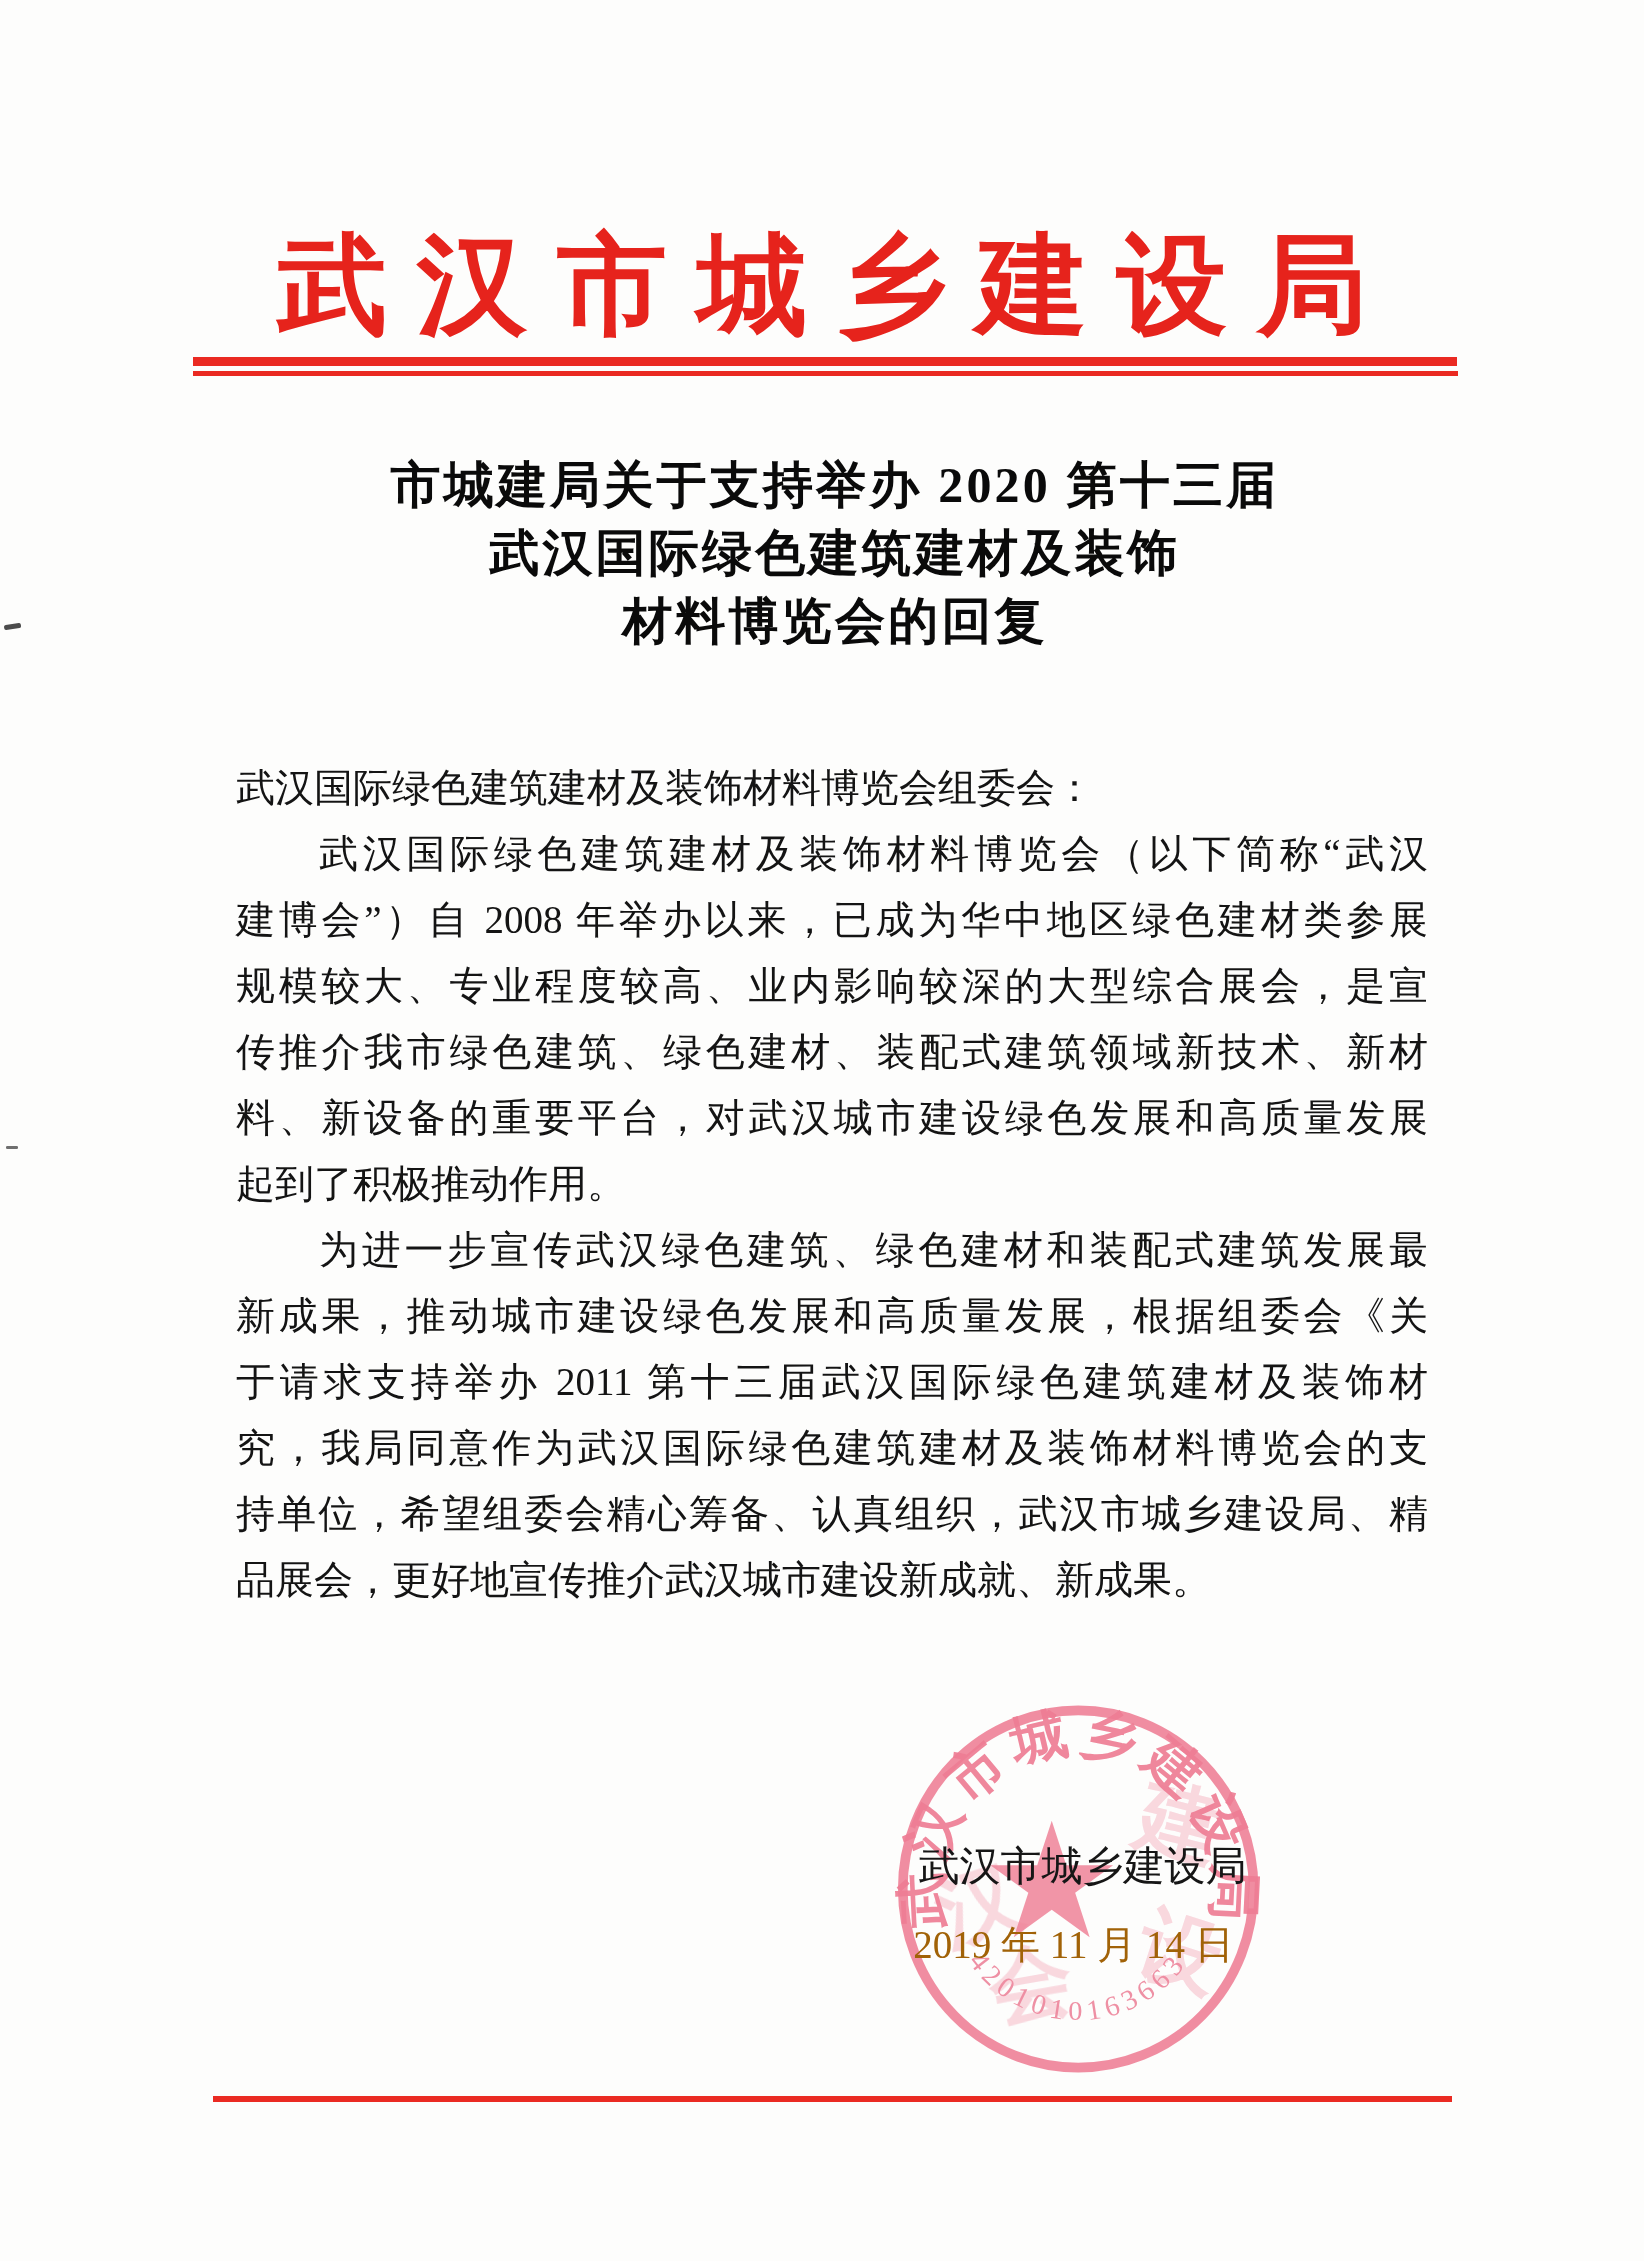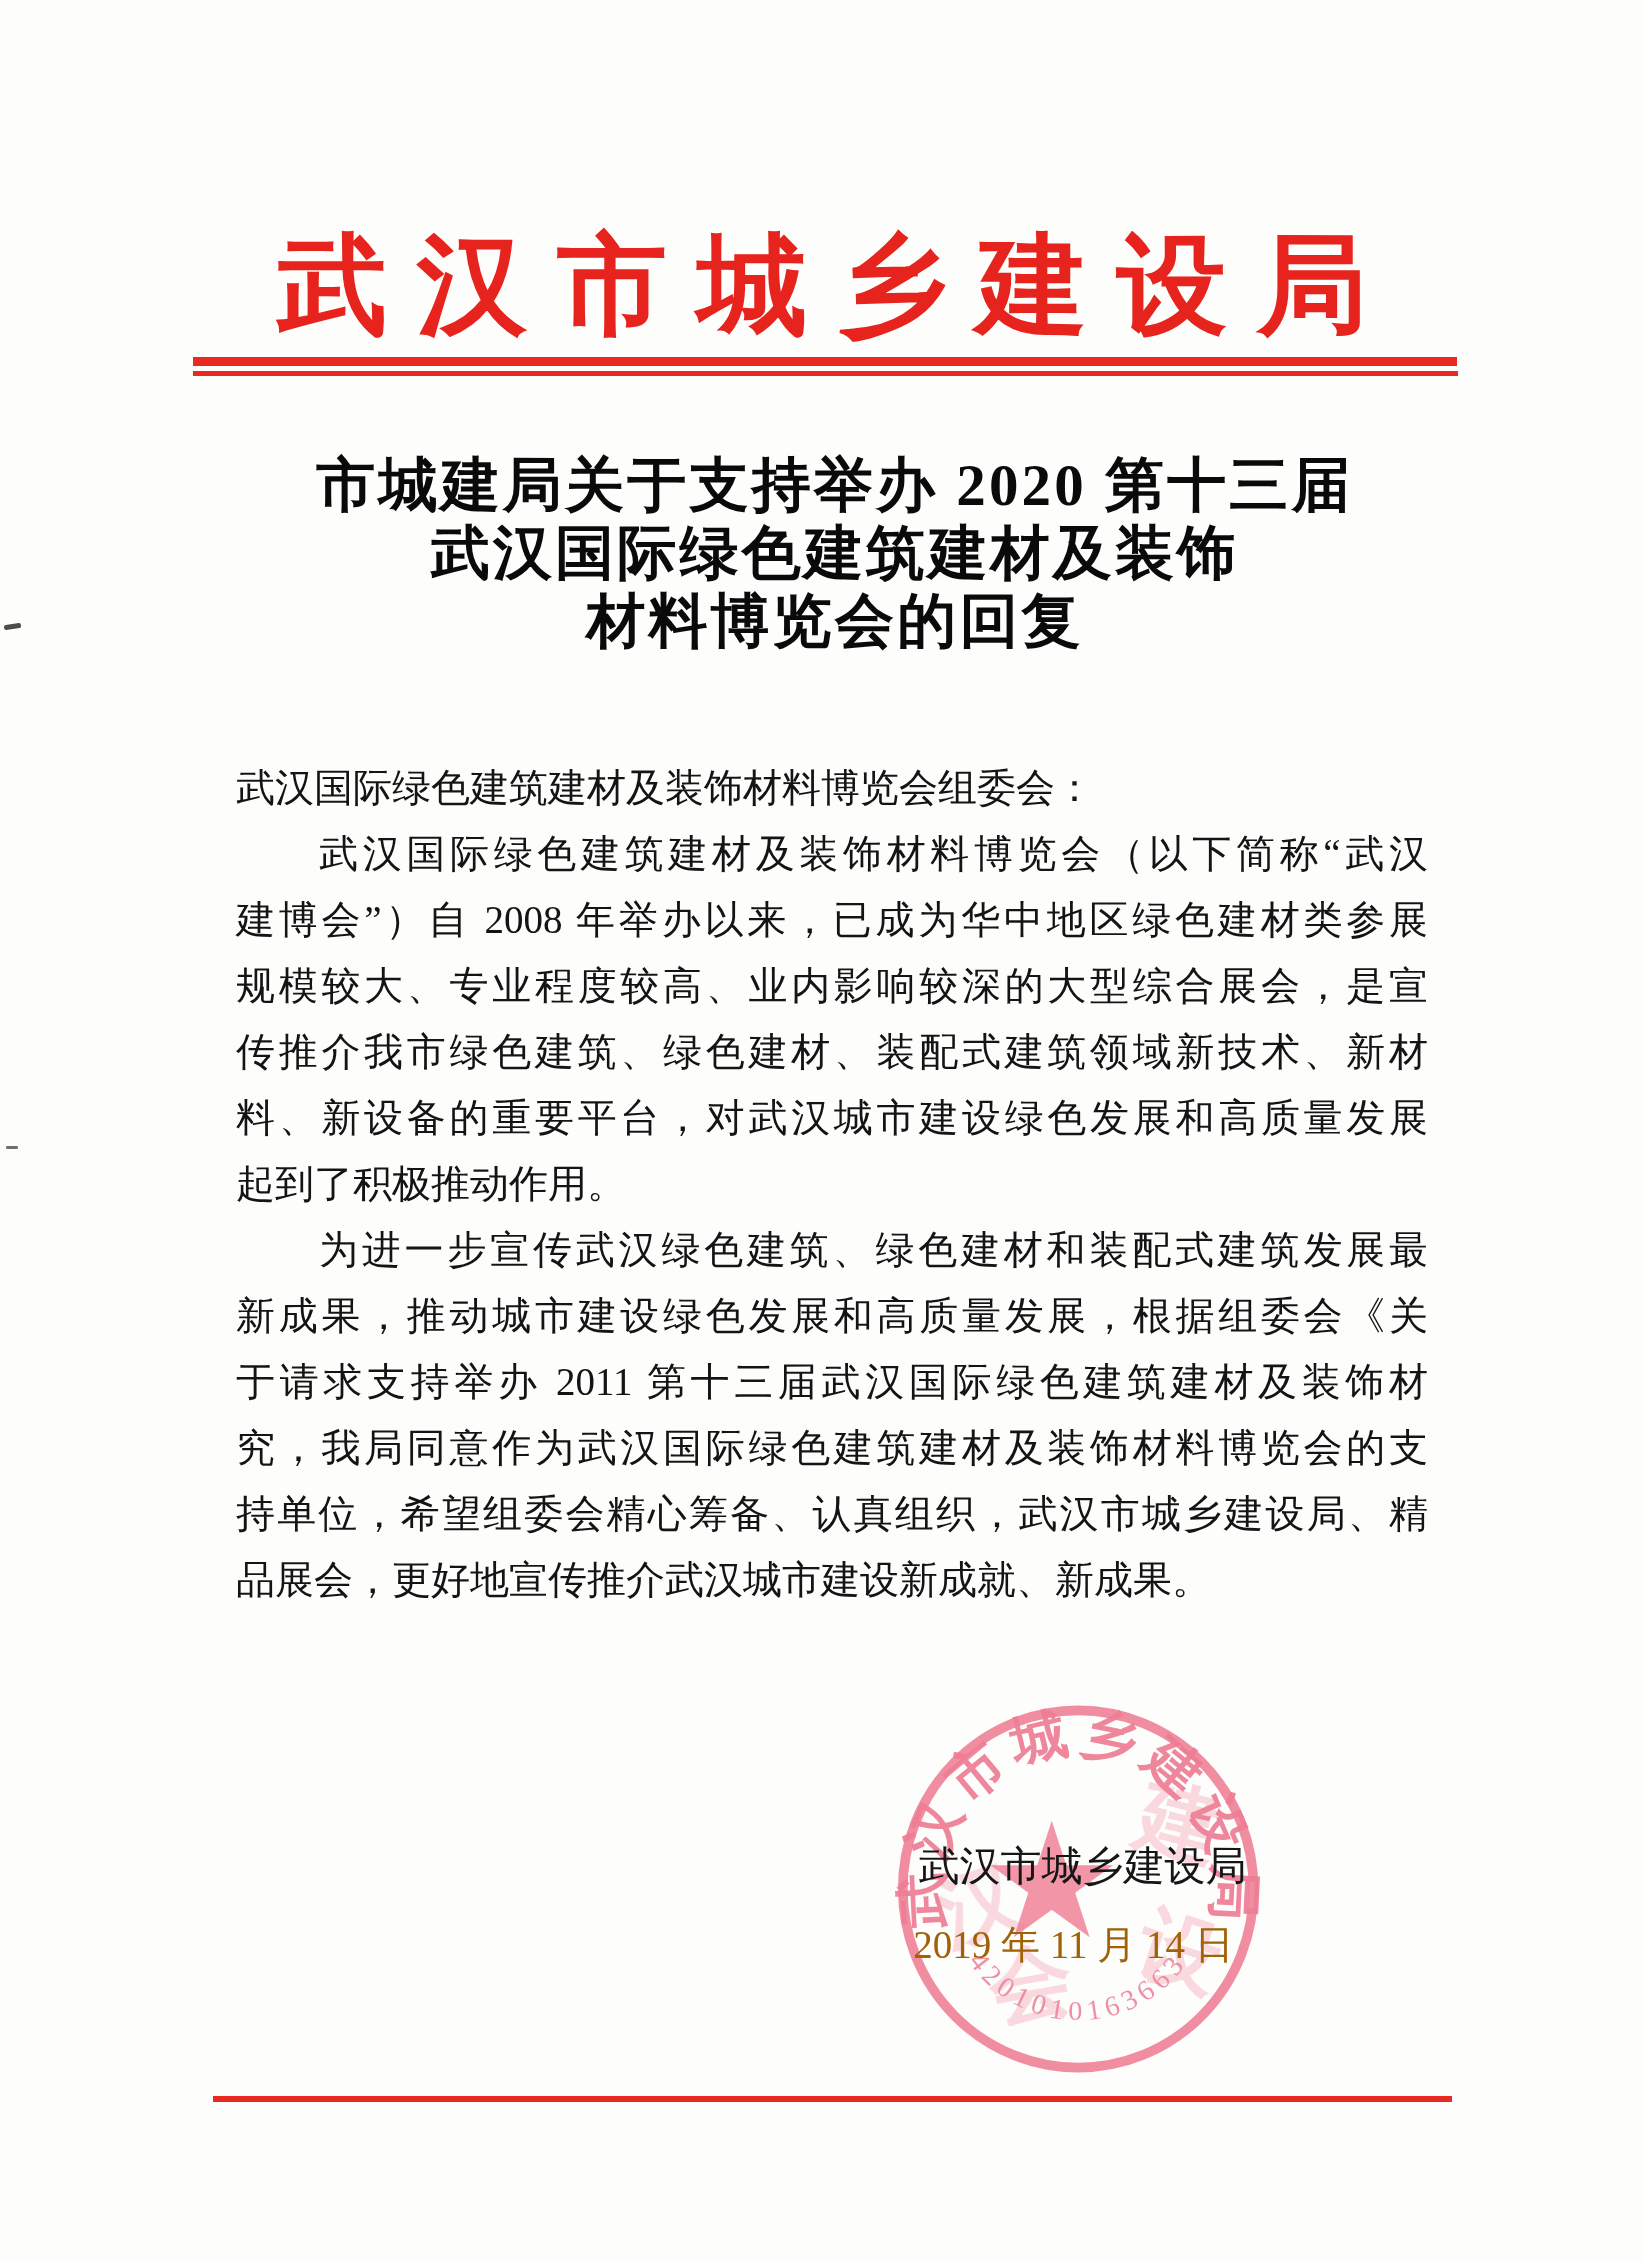--- a/index.html
+++ b/index.html
@@ -33,21 +33,21 @@
   }
   .rule { background:#ea2a22; }
   .rule-thick  { left:193px; width:1264px; top:357px; height:9px; }
   .rule-thin   { left:193px; width:1265px; top:371px; height:5.2px; }
   .rule-bottom { left:213px; width:1239px; top:2096px; height:6.4px; }
 
   
   .doc-title {
     left:26px; width:1618px; top:451px;
     text-align:center;
-    font-size:59px; line-height:68px; font-weight:bold;
+    font-size:50px; line-height:68px; font-weight:bold;
     letter-spacing:3.2px;
     color:#0a0a0a;
   }
 
   
   .doc-body {
     left:236px; width:1192px; top:755px;
     font-size:39px; line-height:66px;
     color:#141414;
   }

